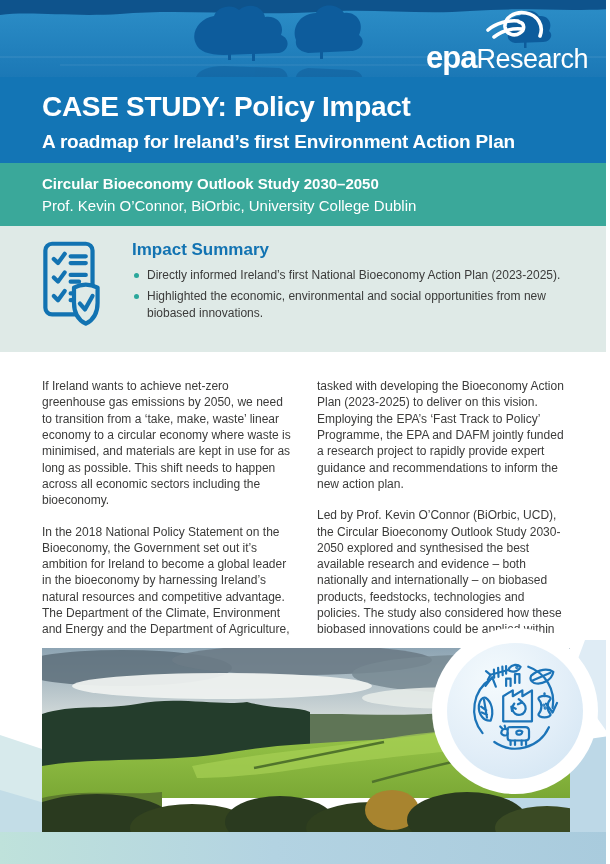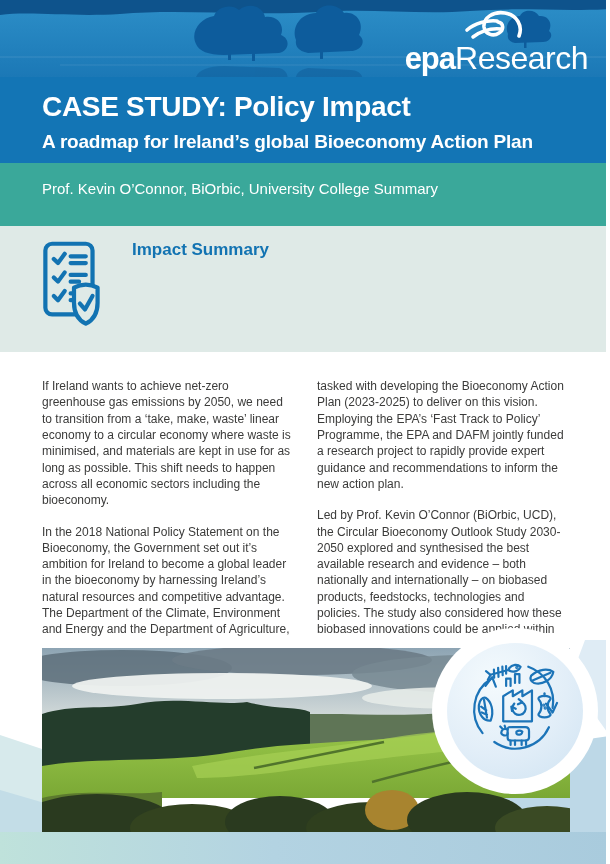--- a/index.html
+++ b/index.html
@@ -7,21 +7,21 @@
     width:606px;height:864px;position:relative;overflow:hidden;
     font-family:"Liberation Sans",sans-serif;background:#ffffff;
   }
   
   .banner{position:relative;height:77px;overflow:hidden;}
   .banner svg{display:block;}
   .logo{position:absolute;top:8px;right:18px;text-align:right;color:#ffffff;}
   .logo .swoosh{display:block;margin-left:58px;}
   .logo-text{display:flex;align-items:baseline;line-height:1;}
   .logo-text .epa{font-weight:bold;font-size:31px;letter-spacing:-1px;}
-  .logo-text .research{font-weight:normal;font-size:32px;letter-spacing:-0.5px;}
+  .logo-text .research{font-weight:normal;font-size:27px;letter-spacing:-0.5px;}
   
   .title-band{height:86px;background:#1375b5;box-sizing:border-box;padding:14px 42px 9px;color:#ffffff;}
   .title-band h1{margin:0;font-size:28px;font-weight:bold;letter-spacing:-0.3px;}
   .title-band h2{margin:8px 0 0;font-size:19px;font-weight:bold;letter-spacing:-0.2px;}
   
   .teal-band{height:63px;background:#3aa89a;box-sizing:border-box;padding:12px 42px 0;color:#ffffff;}
   .teal-band .line1{font-size:15px;font-weight:bold;}
   .teal-band .line2{font-size:15px;margin-top:5px;}
   
   .impact{height:126px;background:#dfeae7;box-sizing:border-box;padding:14px 28px 1px 42px;display:flex;}
@@ -99,25 +99,26 @@
       </svg>
       <div class="logo-text">
         <span class="epa">epa</span>
           <span class="research">Research</span>
       </div>
     </div>
   </div>
 
   <div class="title-band">
     <h1>CASE STUDY: Policy Impact</h1>
-    <h2>A roadmap for Ireland’s global Bioeconomy Action Plan</h2>
+    <h2>A roadmap for Ireland’s first Environment Action Plan</h2>
   </div>
 
   <div class="teal-band">
-    <div class="line2">Prof. Kevin O’Connor, BiOrbic, University College Summary</div>
+    <div class="line1">Circular Bioeconomy Outlook Study 2030–2050</div>
+    <div class="line2">Prof. Kevin O’Connor, BiOrbic, University College Dublin</div>
   </div>
 
   <div class="impact">
     <div class="impact-icon">
       <svg width="64" height="90" viewBox="0 0 76 106">
         <g fill="none" stroke="#1273b2" stroke-width="5" stroke-linecap="round" stroke-linejoin="round">
           <rect x="4" y="4" width="56" height="84" rx="8"></rect>
           <polyline points="14,22 19,27 27,16"></polyline>
           <path d="M34,19 H52 M34,27 H52"></path>
           <polyline points="14,44 19,49 27,38"></polyline>
@@ -127,20 +128,22 @@
         </g>
         <g>
           <path d="M38,56 Q52,49 66,56 V74 Q66,92 52,99 Q38,92 38,74 Z" fill="#dfeae7" stroke="#1273b2" stroke-width="5" stroke-linejoin="round"></path>
           <polyline points="45,75 51,82 60,66" fill="none" stroke="#1273b2" stroke-width="5" stroke-linecap="round" stroke-linejoin="round"></polyline>
         </g>
       </svg>
     </div>
     <div class="impact-content">
       <h3>Impact Summary</h3>
       <ul>
+        <li>Directly informed Ireland’s first National Bioeconomy Action Plan (2023-2025).</li>
+        <li>Highlighted the economic, environmental and social opportunities from new biobased innovations.</li>
       </ul>
     </div>
   </div>
 
   <div class="body-cols">
     <div class="col">
       <p>If Ireland wants to achieve net-zero greenhouse gas emissions by 2050, we need to transition from a ‘take, make, waste’ linear economy to a circular economy where waste is minimised, and materials are kept in use for as long as possible. This shift needs to happen across all economic sectors including the bioeconomy.</p>
       <p>In the 2018 National Policy Statement on the Bioeconomy, the Government set out it’s ambition for Ireland to become a global leader in the bioeconomy by harnessing Ireland’s natural resources and competitive advantage. The Department of the Climate, Environment and Energy and the Department of Agriculture, Food, and the Marine were</p>
     </div>
     <div class="col">

